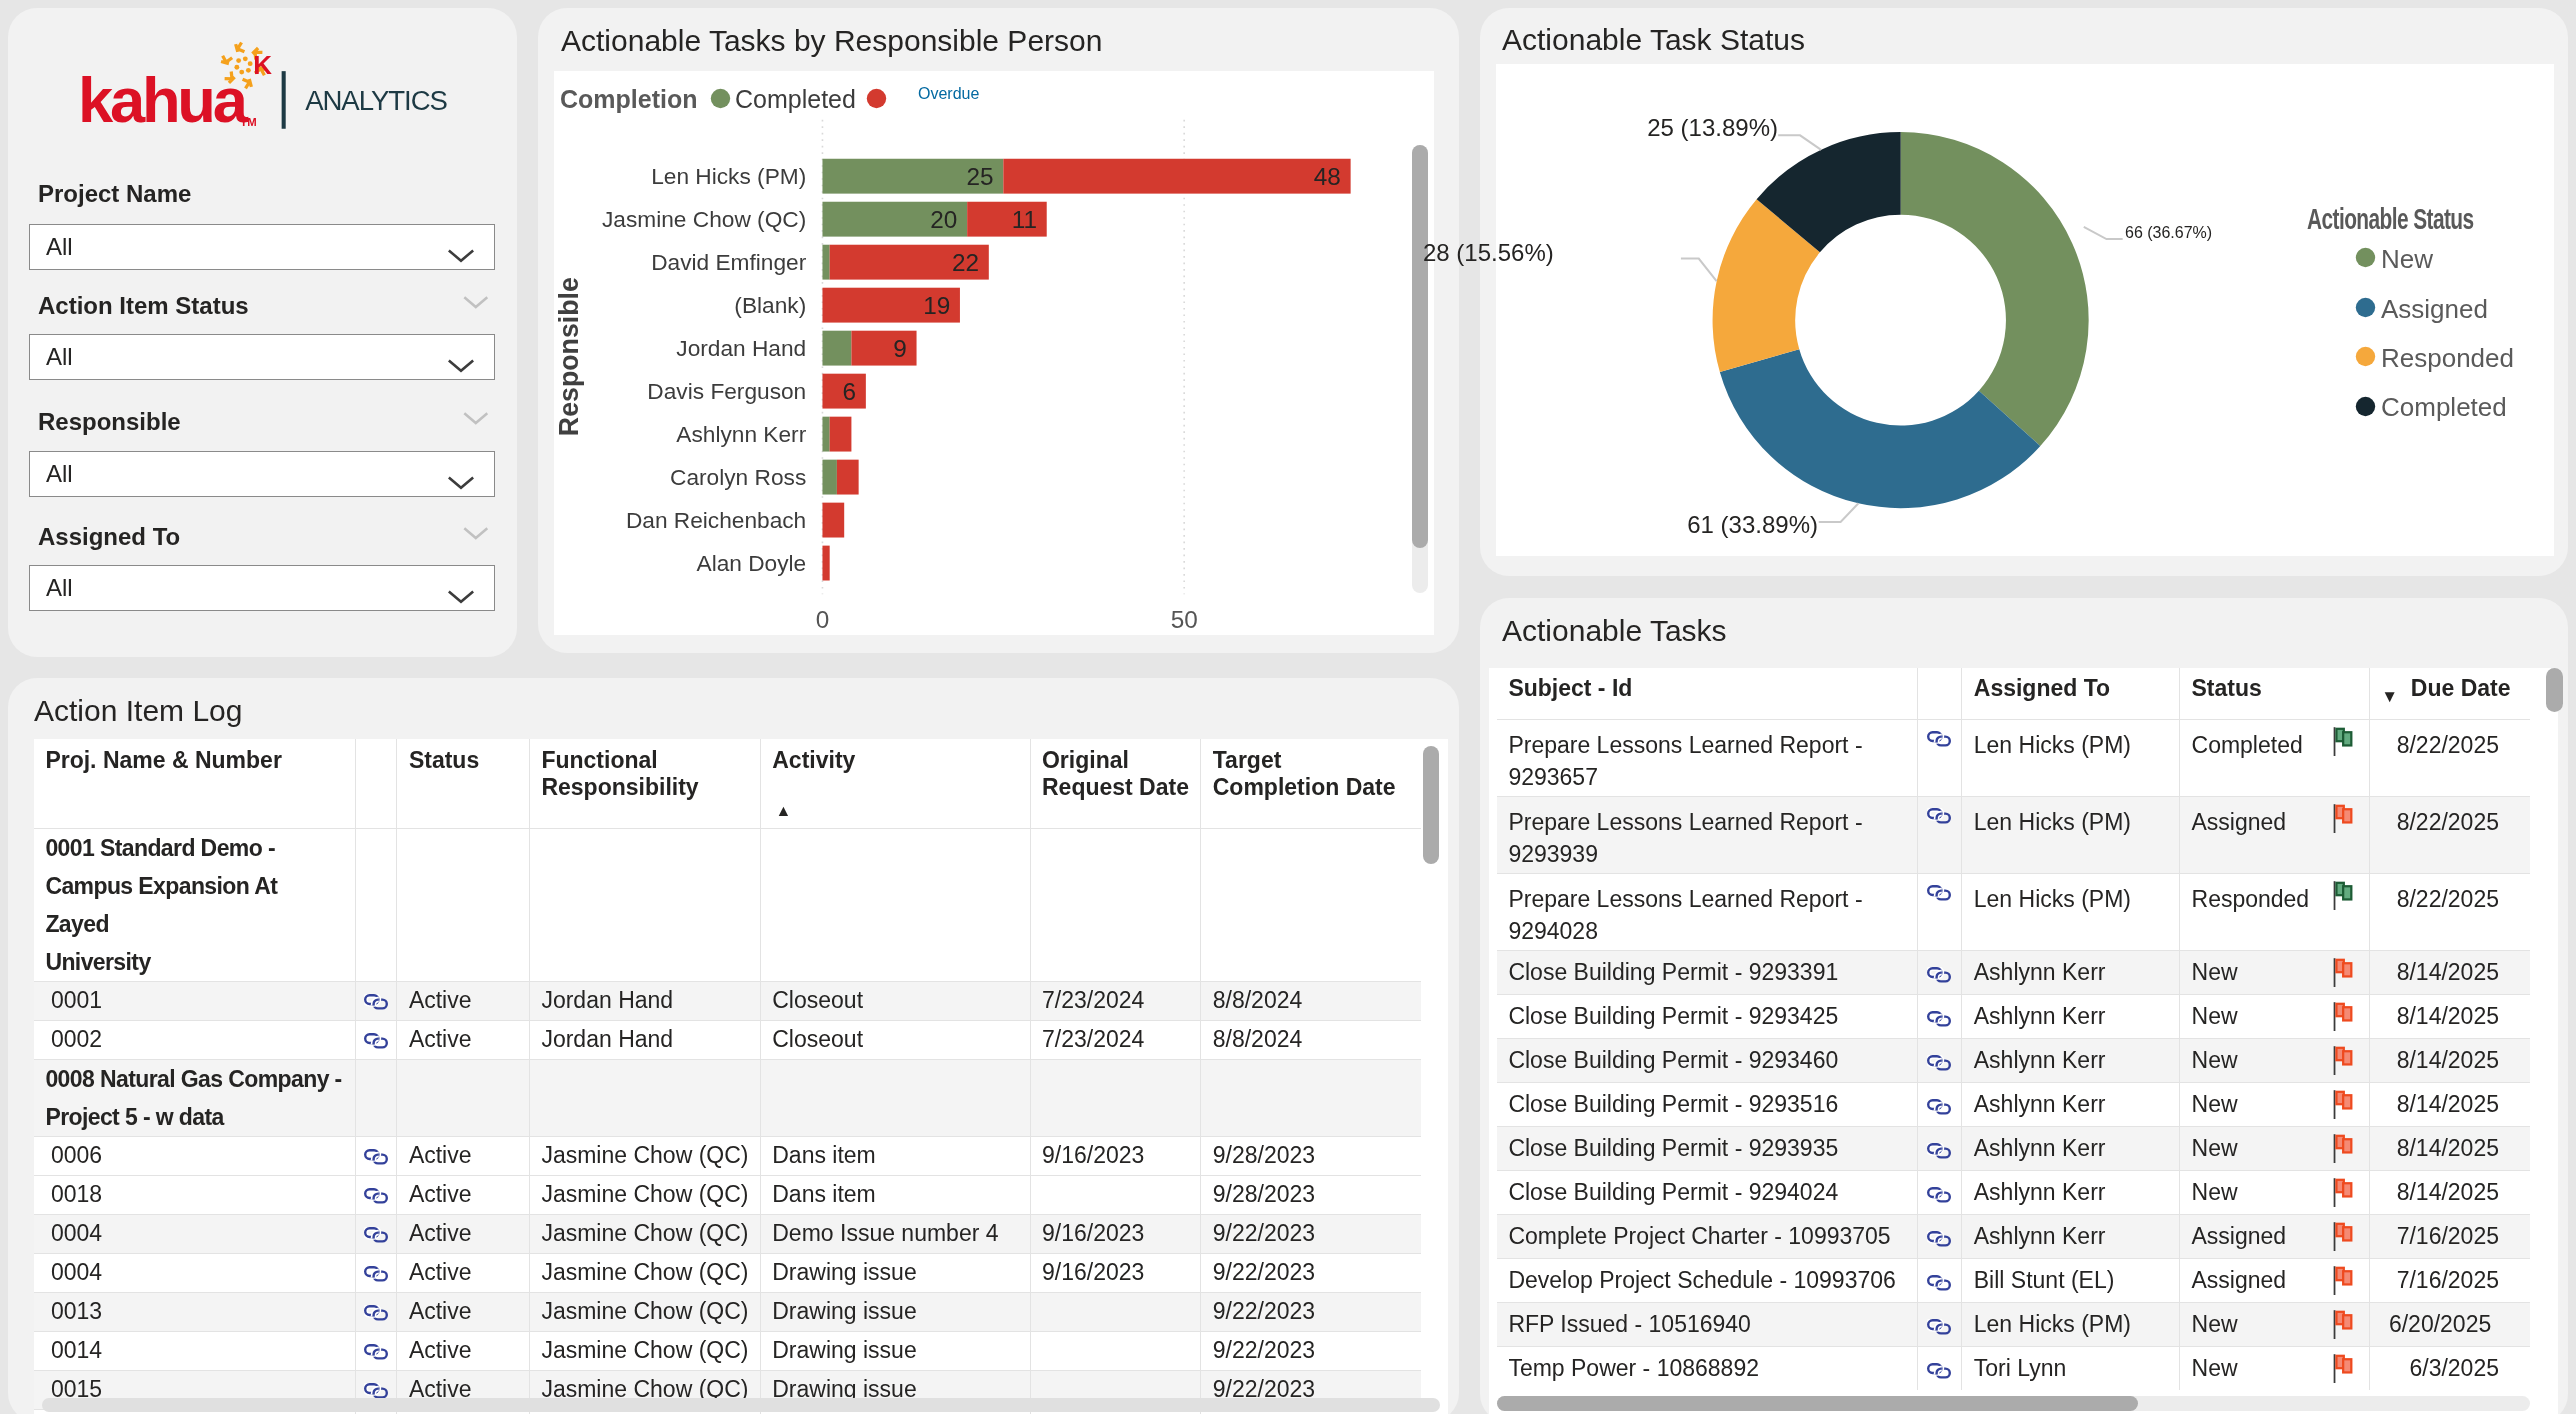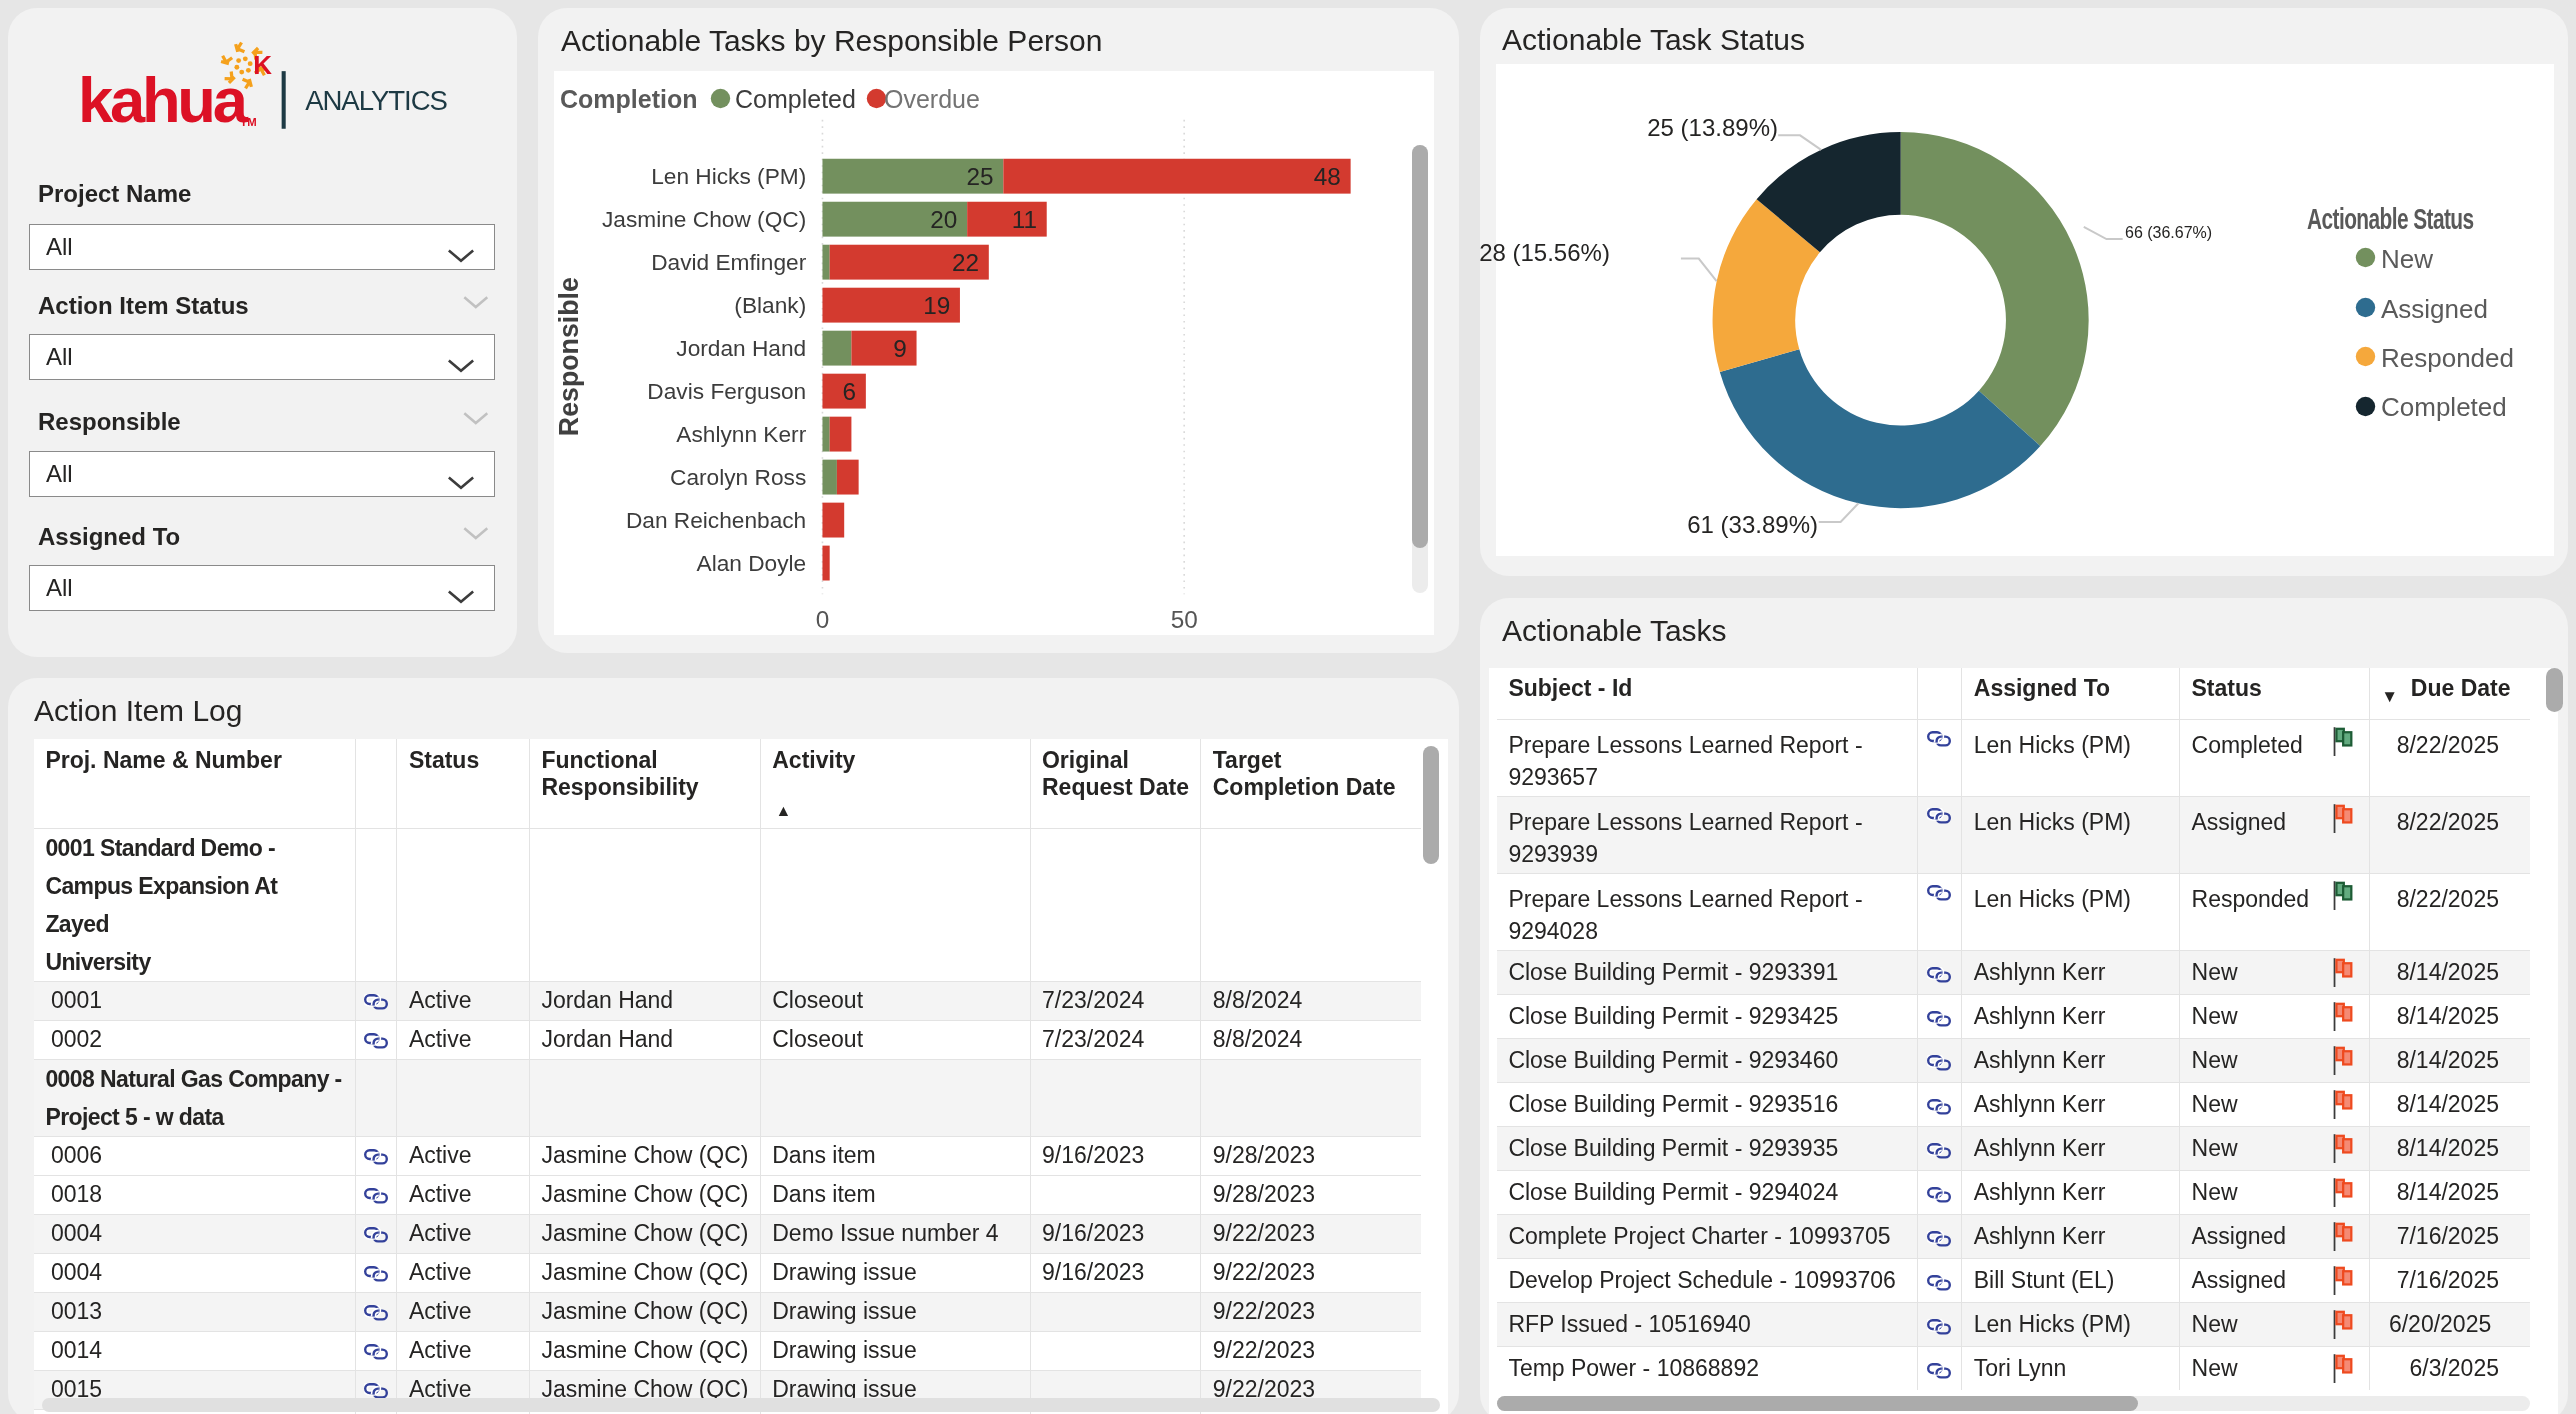--- a/index.html
+++ b/index.html
@@ -93,21 +93,21 @@
 <div class="ttl" style="left:561px;top:24px">Actionable Tasks by Responsible Person</div>
 <div class="white" style="left:554px;top:71px;width:880px;height:564px"></div>
 <div style="position:absolute;left:560px;top:85px;font-size:25px;font-weight:bold;color:#595959">Completion</div>
 <svg style="position:absolute;left:710px;top:88px" width="21" height="21" viewBox="0 0 26 26">
     <circle cx="13" cy="13" r="12" fill="#73905e"></circle>
   </svg>
 <div style="position:absolute;left:735px;top:85px;font-size:25px;color:#3c3c3c">Completed</div>
 <svg style="position:absolute;left:866px;top:88px" width="21" height="21" viewBox="0 0 26 26">
     <circle cx="13" cy="13" r="12" fill="#d33a2f"></circle>
   </svg>
-<div style="position:absolute;left:884px;top:85px;font-size:25px;color:#737373">Overdue</div>
+<div style="position:absolute;left:918px;top:85px;font-size:16px;color:#0369a1">Overdue</div>
 <svg style="position:absolute;left:554px;top:71px" width="880" height="564" viewBox="0 0 1085 695">
     <line x1="331" y1="60" x2="331" y2="645" stroke="#d9d9d9" stroke-width="2" stroke-dasharray="2 6"></line>
     <line x1="777.0" y1="60" x2="777.0" y2="645" stroke="#d9d9d9" stroke-width="2" stroke-dasharray="2 6"></line>
     <rect x="331" y="108.0" width="223.0" height="43" fill="#73905e"></rect>
     <rect x="554.0" y="108.0" width="428.2" height="43" fill="#d33a2f"></rect>
     <text x="311" y="129.5" text-anchor="end" dominant-baseline="central" font-size="28" fill="#3c3c3c">Len Hicks (PM)</text>
     <text x="542.0" y="129.5" text-anchor="end" dominant-baseline="central" font-size="30" fill="#252423">25</text>
     <text x="970.2" y="129.5" text-anchor="end" dominant-baseline="central" font-size="30" fill="#252423">48</text>
     <rect x="331" y="161.0" width="178.4" height="43" fill="#73905e"></rect>
     <rect x="509.4" y="161.0" width="98.1" height="43" fill="#d33a2f"></rect>
@@ -151,21 +151,21 @@
     <path d="M 671.4 471.3 A 232 232 0 0 1 276.0 379.9 L 374.0 351.8 A 130 130 0 0 0 595.6 403.0 Z" fill="#2e6c8f"></path>
     <path d="M 276.0 379.9 A 232 232 0 0 1 321.4 166.8 L 399.5 232.4 A 130 130 0 0 0 374.0 351.8 Z" fill="#f5a83c"></path>
     <path d="M 321.4 166.8 A 232 232 0 0 1 499.1 84.0 L 499.1 186.0 A 130 130 0 0 0 399.5 232.4 Z" fill="#15262f"></path>
     <path d="M 725 201 L 753 216 L 773 216" fill="none" stroke="#c9c9c9" stroke-width="2.5"></path>
 <path d="M 401 106 L 375 88 L 348 88" fill="none" stroke="#c9c9c9" stroke-width="2.5"></path>
 <path d="M 272 268 L 250 240 L 228 240" fill="none" stroke="#c9c9c9" stroke-width="2.5"></path>
 <path d="M 447 542 L 425 565 L 398 565" fill="none" stroke="#c9c9c9" stroke-width="2.5"></path>
   </svg>
 <div style="position:absolute;left:2125px;top:224px;font-size:16px;color:#252423">66 (36.67%)</div>
 <div style="position:absolute;left:1535px;top:114px;width:243px;text-align:right;font-size:24px;color:#252423">25 (13.89%)</div>
-<div style="position:absolute;left:1423px;top:239px;width:243px;text-align:center;font-size:24px;color:#252423">28 (15.56%)</div>
+<div style="position:absolute;left:1423px;top:239px;width:243px;text-align:left;font-size:24px;color:#252423">28 (15.56%)</div>
 <div style="position:absolute;left:1575px;top:511px;width:243px;text-align:right;font-size:24px;color:#252423">61 (33.89%)</div>
 <div style="position:absolute;left:2307px;top:203px;font-size:29px;font-weight:bold;letter-spacing:-0.8px;color:#595959;transform:scaleX(0.72);transform-origin:0 0;white-space:nowrap">Actionable Status</div>
 <svg style="position:absolute;left:2355px;top:247px" width="21" height="21" viewBox="0 0 26 26">
     <circle cx="13" cy="13" r="12" fill="#73905e"></circle>
   </svg>
 <div style="position:absolute;left:2381px;top:244px;font-size:26px;color:#5a5a5a">New</div>
 <svg style="position:absolute;left:2355px;top:297px" width="21" height="21" viewBox="0 0 26 26">
     <circle cx="13" cy="13" r="12" fill="#2e6c8f"></circle>
   </svg>
 <div style="position:absolute;left:2381px;top:294px;font-size:26px;color:#5a5a5a">Assigned</div>

